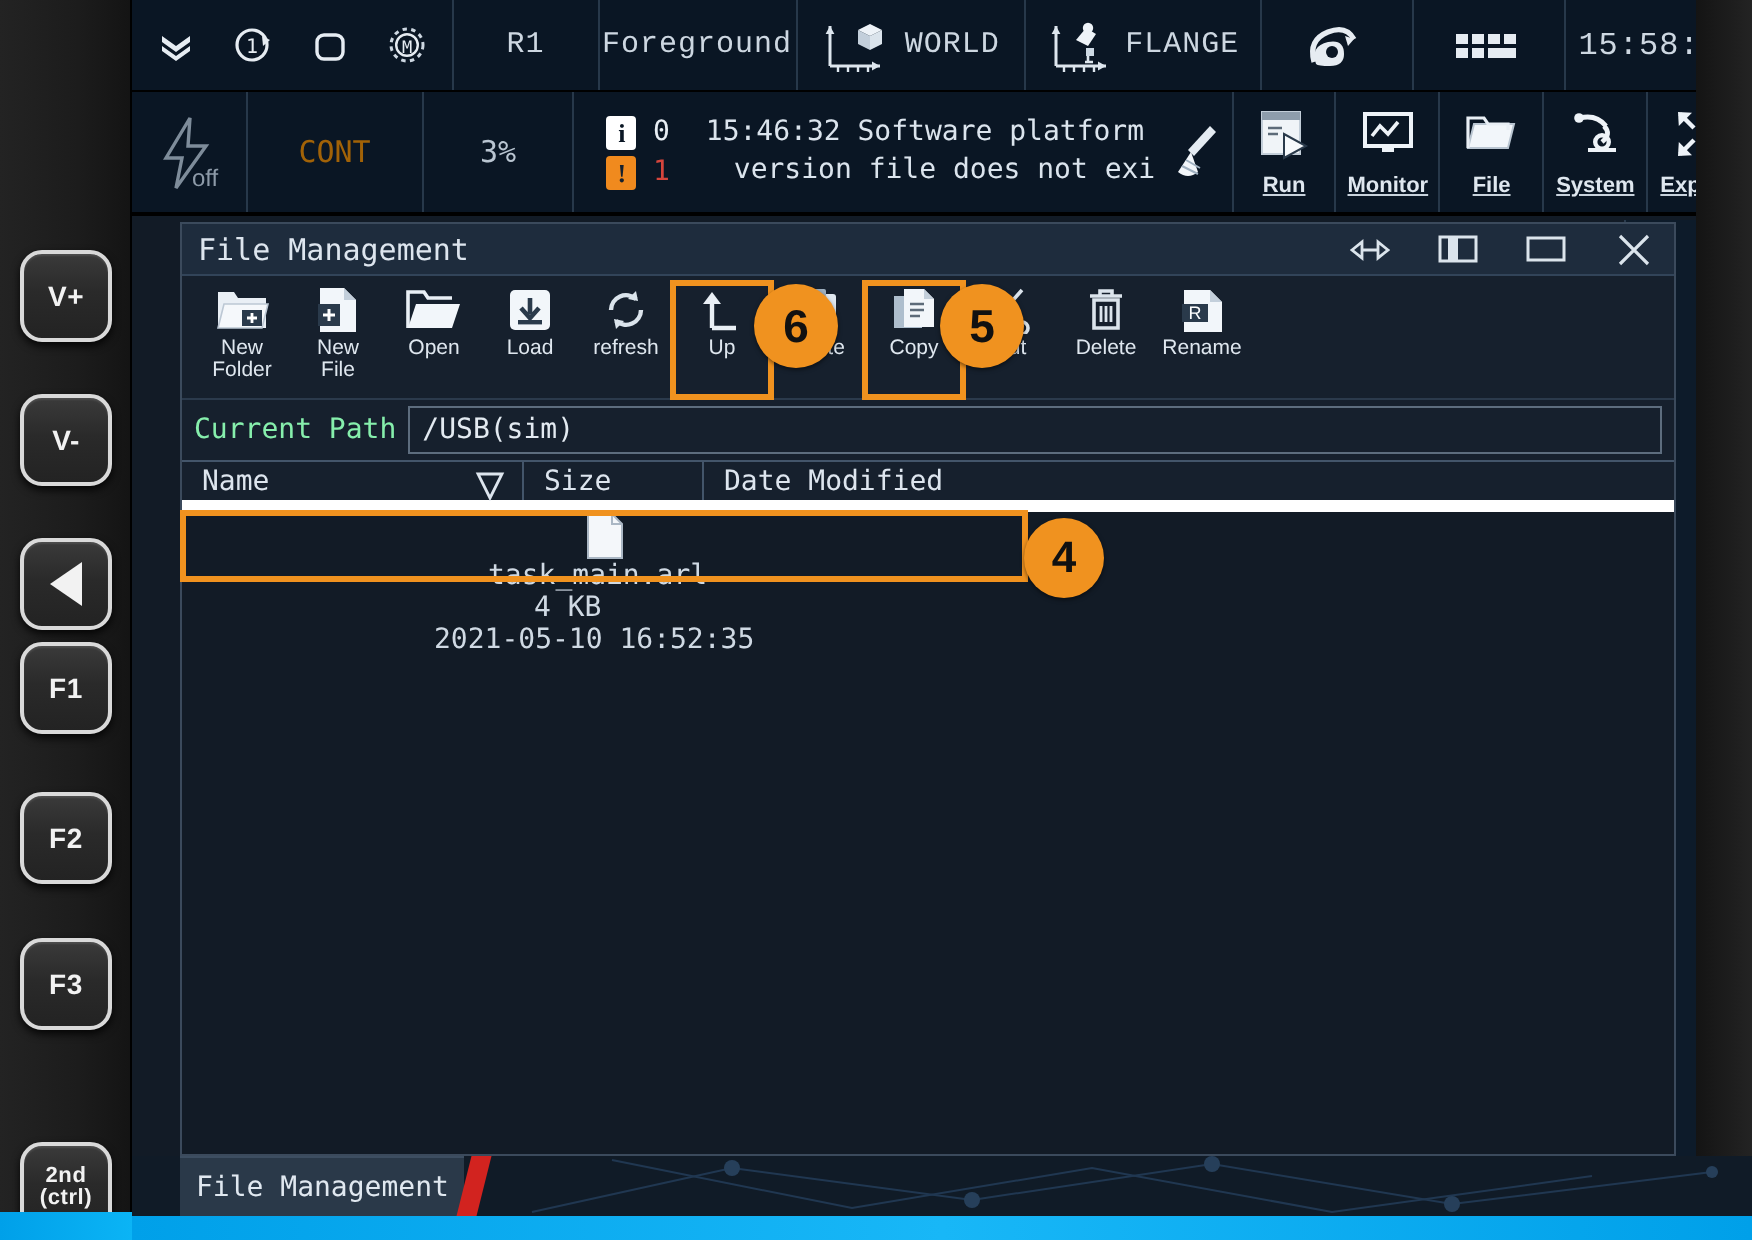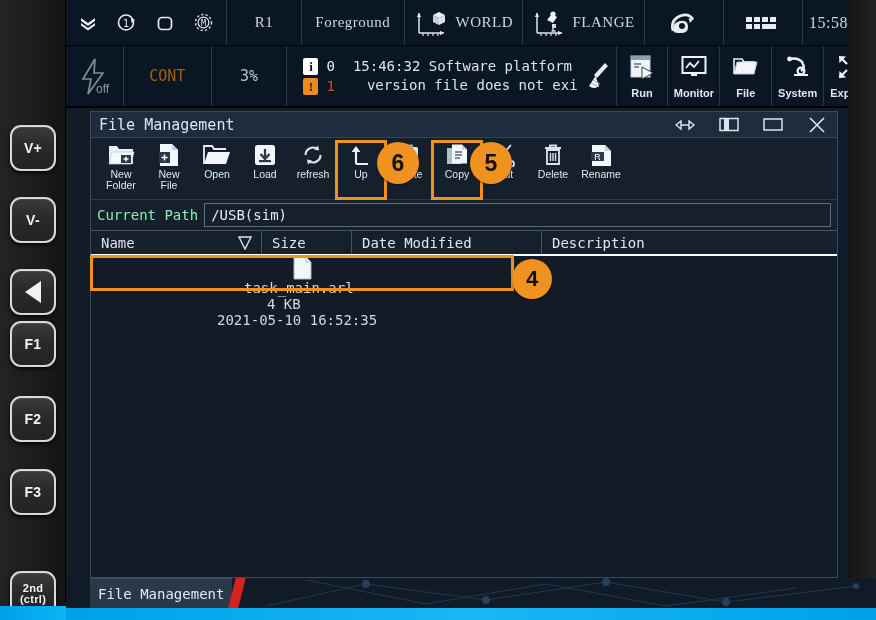--- a/index.html
+++ b/index.html
@@ -57,21 +57,21 @@
     position:absolute; left:66px; top:0; width:810px; height:46px;
     background:#0a1624; border-bottom:1px solid #000;
     display:flex; align-items:stretch;
   }
   .tb-cell{
     display:flex; align-items:center; justify-content:center;
     border-right:1px solid #27384a; padding:0 6px;
     color:#cdd7e1; font-size:15px;
   }
   .tb-icons{ gap:16px; padding:0 12px; }
-  .tb-text{ font-family:Liberation Serif, serif; letter-spacing:.5px; }
+  .tb-text{ font-family:Liberation Mono, monospace; letter-spacing:.5px; }
 
   #topbar2{
     position:absolute; left:66px; top:46px; width:810px; height:62px;
     background:#0a1624; border-bottom:2px solid #000;
     display:flex; align-items:stretch;
   }
   .t2-cell{ display:flex;align-items:center;justify-content:center;border-right:1px solid #27384a; }
   .alertbox{ display:flex;flex-direction:column;justify-content:center;gap:3px;padding:0 8px; }
   .alertrow{ display:flex;align-items:center;gap:8px;font-size:14px; }
   .sqico{
@@ -79,21 +79,21 @@
     font-family:"Liberation Serif",serif; font-weight:bold; font-size:13px; line-height:1;
   }
   .sq-info{ background:#ffffff;color:#0a1624; }
   .sq-warn{ background:#f08a1e;color:#14202e; }
   .msgtext{
     font-family:"DejaVu Sans Mono",monospace; font-size:14px; color:#dbe4ed;
     line-height:19px; white-space:pre; padding-left:6px;
   }
   .rtbtn{
     width:52px; display:flex;flex-direction:column;align-items:center;justify-content:center;
-    gap:6px; border-right:1px solid #27384a;
+    gap:6px; border-right:1px solid #27384a;text-decoration:underline;
   }
   .rtbtn span{ font-family:"Liberation Sans",sans-serif; font-size:11px; color:#dfe7ef; font-weight:bold;}
 
   
   #desktop{
     position:absolute; left:66px; top:108px; width:810px; height:512px;
     background:#121b26; overflow:hidden;
   }
   #netbg{ position:absolute; inset:0; opacity:.55; }
 
@@ -129,21 +129,21 @@
 
   #pathrow{ height:30px; display:flex; align-items:center; padding:0 6px; gap:6px; }
   #pathrow .plabel{ font-size:14px; color:#86efac; font-family:"DejaVu Sans Mono",monospace; }
   #pathbox{
     flex:1; height:24px; border:1px solid #5d6d7e; background:#16202d;
     display:flex;align-items:center;padding:0 6px;
     font-size:14px; color:#e3eaf1; font-family:"DejaVu Sans Mono",monospace;
   }
 
   #listhead{
-    height:26px; background:#16202d; border-top:1px solid #43556a; border-bottom:2px solid #ffffff;
+    height:26px; background:#16202d; border-top:1px solid #43556a; border-bottom:6px solid #ffffff;
     display:flex; align-items:center; font-size:14px; color:#dde5ee;
     font-family:"DejaVu Sans Mono",monospace;
   }
   .hcol{ display:flex;align-items:center;height:100%;padding-left:10px;position:relative; }
   .hcol+.hcol{ border-left:1px solid #43556a; }
   .sorttri{ position:absolute; right:8px; top:4px; }
 
   #listbody{ flex:1; background:#121b26; position:relative; }
   .frow{
     height:34px; display:flex; align-items:center; font-size:14px;
@@ -563,23 +563,20 @@
       <svg class="sorttri" width="16" height="17" viewBox="0 0 16 17">
           <path d="M2 2 h12 l-6 12z" fill="none" stroke="#dde5ee" stroke-width="1.4"></path>
         </svg>
     </div>
     <div class="hcol" style="width:90px">
         <span>Size</span>
       </div>
     <div class="hcol" style="width:190px">
         <span>Date Modified</span>
       </div>
-    <div class="hcol" style="flex:1">
-        <span>Description</span>
-      </div>
   </div>
 
   <div id="listbody">
     <div class="frow sel" style="width:422px">
       <div class="fcol" style="width:34px;padding-left:8px">
         <svg width="19" height="24" viewBox="0 0 19 24">
             <path d="M1 1 h12 l5 5 v17 H1z" fill="#f4f7fa" stroke="#aab7c4"></path>
             <path d="M13 1 v5 h5" fill="none" stroke="#aab7c4"></path>
           </svg>
       </div>

